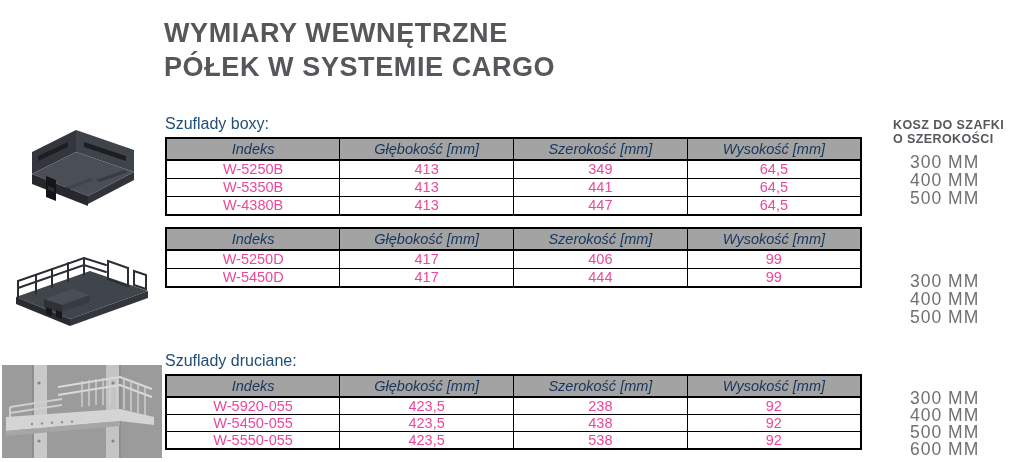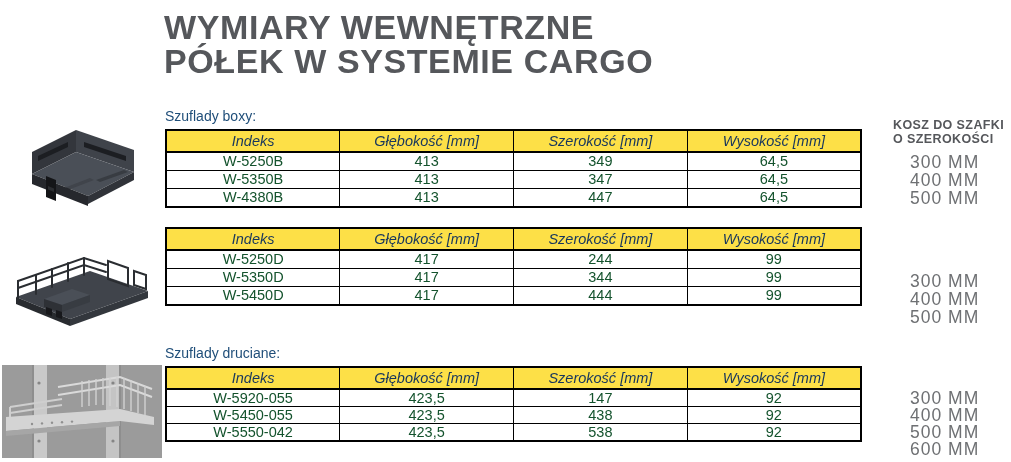--- a/index.html
+++ b/index.html
@@ -1,43 +1,43 @@
 <!DOCTYPE html>
 <html><head>
 <meta charset="utf-8">
 <style>
   html,body{margin:0;padding:0;background:#fff;}
   .page{position:relative;width:1011px;height:462px;background:#ffffff;overflow:hidden;
         font-family:"Liberation Sans",sans-serif;}
 
   
-  .title{position:absolute;left:164px;top:10px;font-size:34px;line-height:34px;
+  .title{position:absolute;left:164px;top:16px;font-size:27px;line-height:34px;
          font-weight:700;color:#55575B;letter-spacing:.6px;}
 
   
   .section{position:absolute;left:0;display:flex;}
   #sec1{top:108px}
   #sec2{top:227px}
   #sec3{top:345px}
 
   .img-col{width:165px;flex:none;position:relative;}
   .img-col svg{position:absolute;}
   #sec1 .img-col svg{left:10px;top:8px;}
   #sec2 .img-col svg{left:6px;top:14px;}
   #sec3 .img-col svg{left:2px;top:20px;}
 
   .center-col{width:697px;flex:none;}
-  .section-label{font-size:14px;line-height:16px;height:21px;color:#1F4E79;}
+  .section-label{font-size:16px;line-height:16px;height:21px;color:#1F4E79;margin-top:8px;}
 
   table{border-collapse:collapse;width:697px;table-layout:fixed;}
   th,td{border:1px solid #000;padding:0;text-align:center;}
   table{border:2px solid #000;}
-  th{background:#fde047;color:#17365D;font-style:italic;font-weight:400;
+  th{background:#a3a3a3;color:#17365D;font-style:italic;font-weight:400;
      font-size:14.5px;height:20px;border-bottom:2px solid #000;}
-  td{color:#14532d;font-size:14.5px;height:17px;line-height:17px;}
+  td{color:#ec4899;font-size:14.5px;height:17px;line-height:17px;}
   #sec3 td{height:16px;line-height:16px;}
 
   .right-col{margin-left:31px;width:120px;flex:none;}
   .kosz-header{height:45px;box-sizing:border-box;padding-top:11px;font-size:12.5px;
                line-height:13.5px;font-weight:700;letter-spacing:.4px;color:#55575B;}
   .kosz-spacer{height:45px;}
   .kosz-values div{height:18px;line-height:18px;font-size:17.5px;color:#6E7073;
                    letter-spacing:1px;padding-left:17px;white-space:nowrap;}
   #sec3 .kosz-values div{height:17px;line-height:17px;}
 </style>
@@ -81,21 +81,21 @@
         <tbody>
           <tr>
             <td>W-5250B</td>
             <td>413</td>
             <td>349</td>
             <td>64,5</td>
           </tr>
           <tr>
             <td>W-5350B</td>
             <td>413</td>
-            <td>347</td>
+            <td>441</td>
             <td>64,5</td>
           </tr>
           <tr>
             <td>W-4380B</td>
             <td>413</td>
             <td>447</td>
             <td>64,5</td>
           </tr>
         </tbody>
       </table>
@@ -144,27 +144,21 @@
             <th>Indeks</th>
             <th>Głębokość [mm]</th>
             <th>Szerokość [mm]</th>
             <th>Wysokość [mm]</th>
           </tr>
         </thead>
         <tbody>
           <tr>
             <td>W-5250D</td>
             <td>417</td>
-            <td>244</td>
-            <td>99</td>
-          </tr>
-          <tr>
-            <td>W-5350D</td>
-            <td>417</td>
-            <td>344</td>
+            <td>406</td>
             <td>99</td>
           </tr>
           <tr>
             <td>W-5450D</td>
             <td>417</td>
             <td>444</td>
             <td>99</td>
           </tr>
         </tbody>
       </table>
@@ -229,31 +223,31 @@
             <th>Indeks</th>
             <th>Głębokość [mm]</th>
             <th>Szerokość [mm]</th>
             <th>Wysokość [mm]</th>
           </tr>
         </thead>
         <tbody>
           <tr>
             <td>W-5920-055</td>
             <td>423,5</td>
-            <td>147</td>
+            <td>238</td>
             <td>92</td>
           </tr>
           <tr>
             <td>W-5450-055</td>
             <td>423,5</td>
             <td>438</td>
             <td>92</td>
           </tr>
           <tr>
-            <td>W-5550-042</td>
+            <td>W-5550-055</td>
             <td>423,5</td>
             <td>538</td>
             <td>92</td>
           </tr>
         </tbody>
       </table>
     </div>
     <div class="right-col">
       <div class="kosz-spacer"></div>
       <div class="kosz-values">

